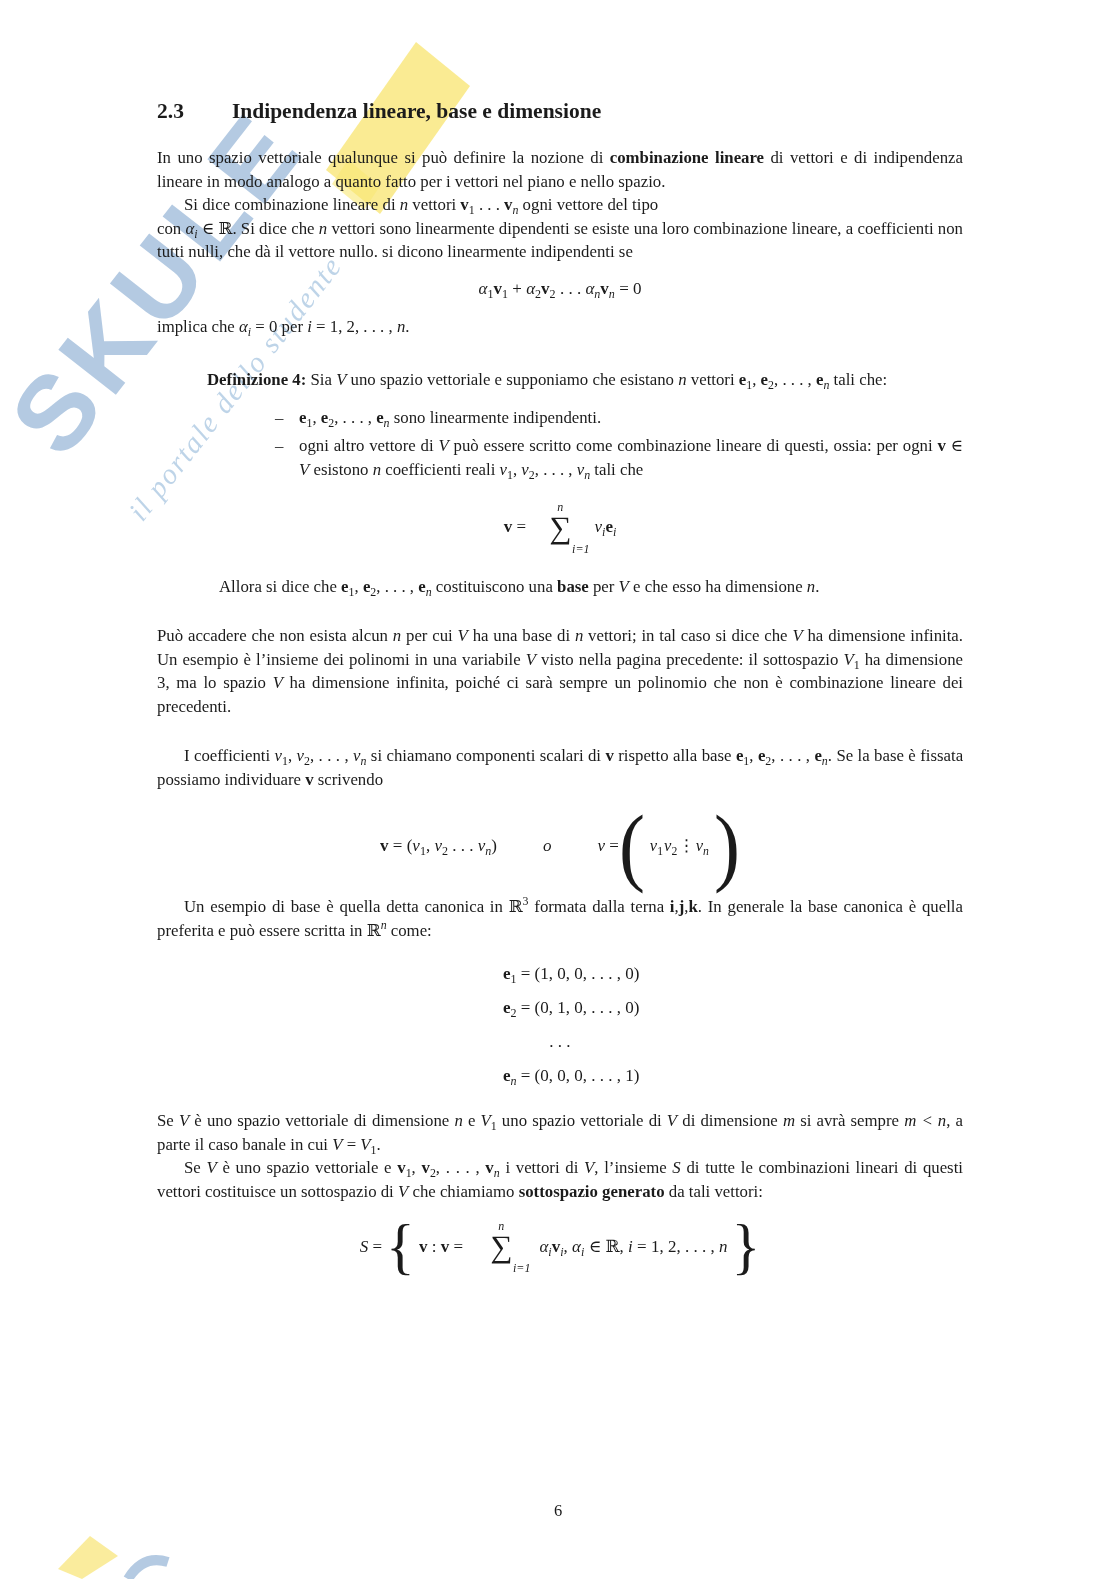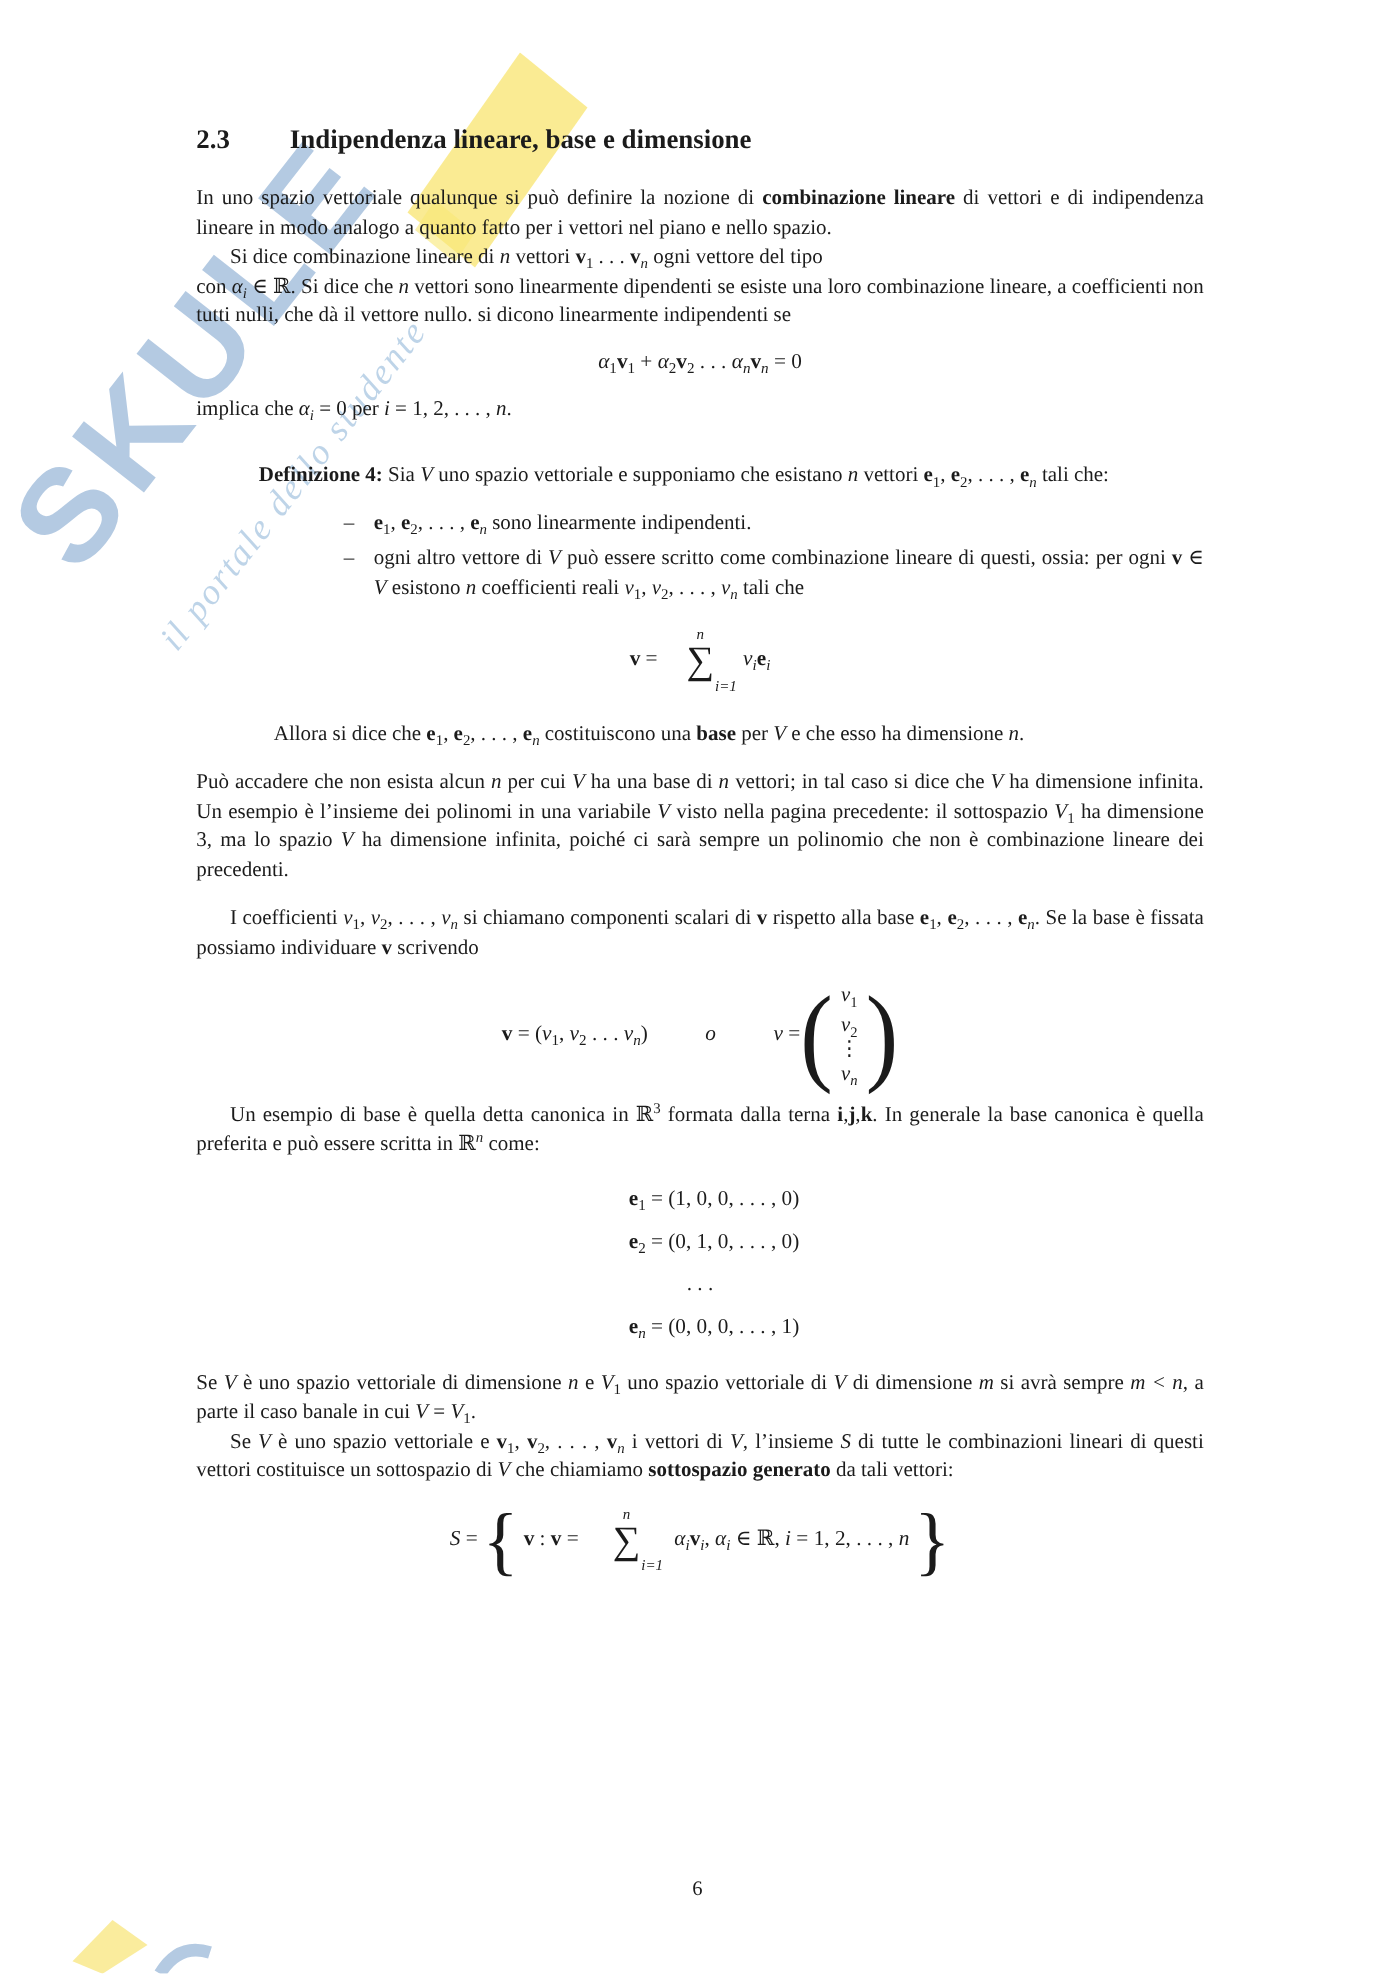--- a/index.html
+++ b/index.html
@@ -28,21 +28,21 @@
     white-space:nowrap;
   }
   .wm-pencil { position:absolute; left:288px; top:22px; }
   .wm-bottom { position:absolute; left:48px; top:1524px; width:140px; height:55px; overflow:hidden; z-index:0; pointer-events:none; }
 
   
   .content { position:absolute; left:157px; top:96px; width:806px; font-size:16.8px; line-height:1.4; text-align:justify; z-index:1; }
   .section-heading { display:flex; gap:48px; font-size:21.5px; font-weight:bold; margin-bottom:20px; text-align:left; }
   p { margin:0; }
   .indent { text-indent:27px; }
-  .gap-md { margin-top:15px; }
+  .gap-md { margin-top:26px; }
   .b { font-weight:bold; }
   .i { font-style:italic; }
   sub, sup { font-size:71%; line-height:0; }
   sub.i, sup.i { font-style:italic; }
 
   .equation { margin:14px 0; text-align:center; font-size:17px; line-height:1.35; }
 
   .def-block { margin:30px 0 0 50px; }
   .def-conclusion { margin:20px 0 0 62px; }
   .bullets { margin:14px 0 0 68px; }
@@ -52,21 +52,21 @@
 
   .sum { display:inline-flex; flex-direction:column; align-items:center; vertical-align:middle; margin:0 5px; line-height:1; }
   .sum-top { font-size:12px; font-style:italic; }
   .sigma { font-size:31px; line-height:0.95; }
   .sum-bottom { font-size:12px; font-style:italic;margin-left:41px; }
 
   .eq-flex { display:flex; justify-content:center; align-items:center; }
   .eq-or { margin:0 46px; font-style:italic; }
   .colvec { display:inline-flex; align-items:center; }
   .bigparen { font-size:78px; font-weight:300; transform:scaleY(1.12); line-height:1; display:inline-block; }
-  .colvec-entries { display:inline-flex; flex-direction:column; align-items:center; gap:1px; padding:0 5px; font-size:16.5px; }
+  .colvec-entries { display:inline-flex; flex-direction:row; align-items:center; gap:1px; padding:0 5px; font-size:16.5px; }
   .vdots { line-height:0.9; }
 
   .canon-table { display:inline-block; }
   .canon-row { margin:11px 0; }
   .canon-lhs { display:inline-block; min-width:36px; text-align:right; }
   .canon-dots { text-align:center; }
 
   .brace { font-size:60px; font-weight:300; transform:scaleY(1.02); line-height:1; display:inline-block; }
   .eq-span-inner { display:inline-flex; align-items:center; gap:4px; }
 

